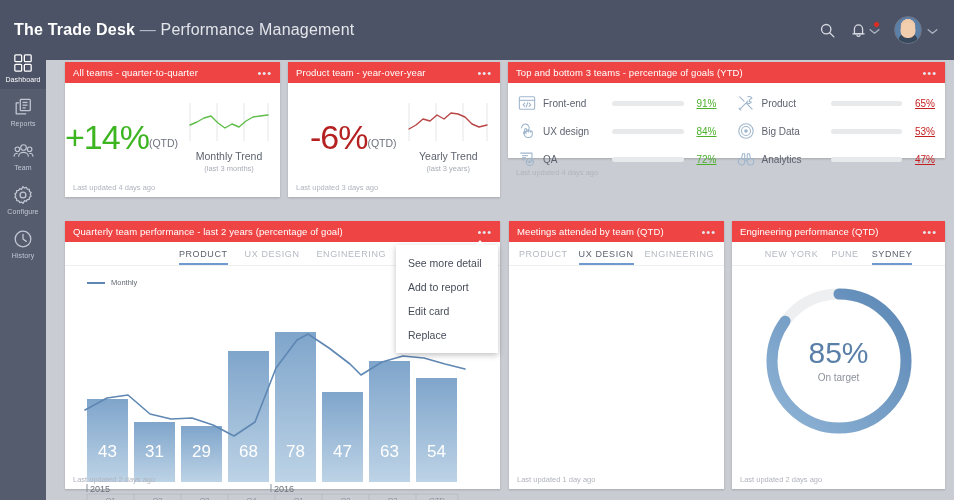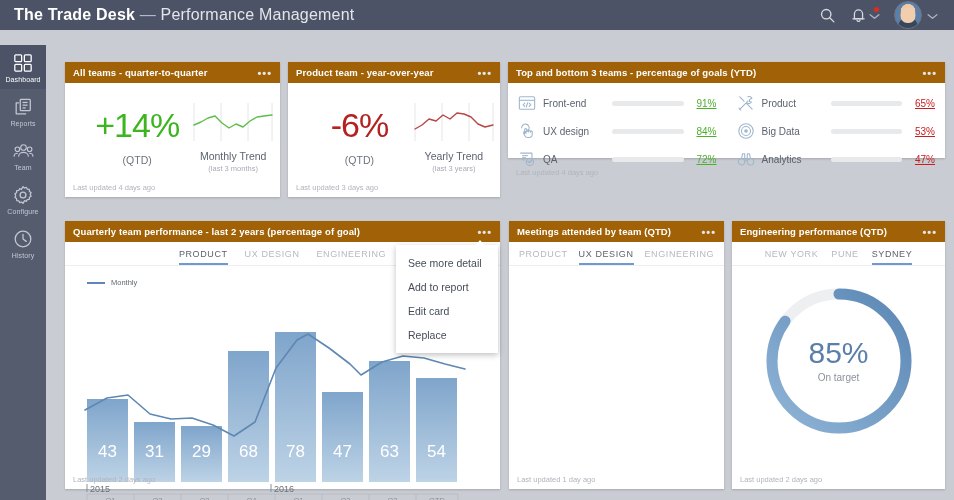--- a/index.html
+++ b/index.html
@@ -6,21 +6,21 @@
   body {
     width: 954px; height: 500px;
     font-family: "Liberation Sans", sans-serif;
     background: #c9ccd2;
     overflow: hidden;
     position: relative;
   }
 
   
   .topbar {
-    position: absolute; left: 0; top: 0; width: 954px; height: 30px;
+    position: absolute; left: 0; top: 0; width: 954px; height: 60px;
     background: #4c5366; display: flex; align-items: center;
   }
   .brand { margin-left: 14px; font-size: 16px; color: #ffffff; letter-spacing: .2px; }
   .brand b { font-weight: bold; color: #ffffff; }
   .brand span.dash { color: #b9bdc8; font-weight: normal; }
   .brand span.sub { color: #e3e5ea; font-weight: normal; }
   .topright { margin-left: auto; display: flex; align-items: center; gap: 14px; margin-right: 16px; }
   .ticon { color: #d7dae1; display: flex; align-items: center; cursor: pointer; }
   .bellwrap { position: relative; display: flex; align-items: center; }
   .dot { position: absolute; right: 0px; top: 0px; width: 7px; height: 7px; border-radius: 50%; background: #e02b20; border: 1px solid #4c5366; }
@@ -52,33 +52,33 @@
   .navitem .lbl { font-size: 7px; letter-spacing: .1px; }
   .navitem svg { display: block; }
 
   
   .card {
     position: absolute; background: #ffffff;
     box-shadow: 0 1px 2px rgba(0,0,0,.18);
     display: flex; flex-direction: column;
   }
   .cardhead {
-    height: 21px; background: #a16207; color: #ffffff;
-    display: flex; align-items: center; padding: 0 8px; flex: none; font-weight: bold;
+    height: 21px; background: #ef4444; color: #ffffff;
+    display: flex; align-items: center; padding: 0 8px; flex: none;
   }
   .cardtitle { font-size: 9.5px; letter-spacing: .1px; white-space: nowrap; }
   .dots { margin-left: auto; letter-spacing: 1px; font-size: 11px; line-height: 8px; cursor: pointer; color: #e6e8ee; }
   .cardbody { flex: 1; position: relative; }
   .footer {
     font-size: 7.5px; color: #b0b4bd; padding: 0 8px 5px; flex: none;
   }
 
   
   .kpi { display: flex; height: 100%; padding: 8px 0 0; }
-  .kpiL { flex: 1.05; display: flex; flex-direction: column; align-items: center; justify-content: center; padding-left: 23px; }
+  .kpiL { flex: 1.05; display: flex; flex-direction: row; align-items: center; justify-content: flex-end; }
   .kpiR { flex: 1; display: flex; flex-direction: column; align-items: center; justify-content: center; border-left: 0; }
   .bignum { font-size: 34px; font-weight: 300; line-height: 1; letter-spacing: -1px; }
   .kpicap { font-size: 10.5px; color: #6c727e; margin-top: 12px; }
   .trendlbl { font-size: 10.5px; color: #5d636f; margin-top: 7px; }
   .trendsub { font-size: 7.5px; color: #a8acb5; margin-top: 2px; }
 
   
   .goals { display: flex; height: 100%; padding: 7px 10px 0; gap: 20px; }
   .goalcol { flex: 1; display: flex; flex-direction: column; justify-content: flex-start; gap: 10px; padding-top: 4px; }
   .goalrow { display: flex; align-items: center; gap: 7px; }

